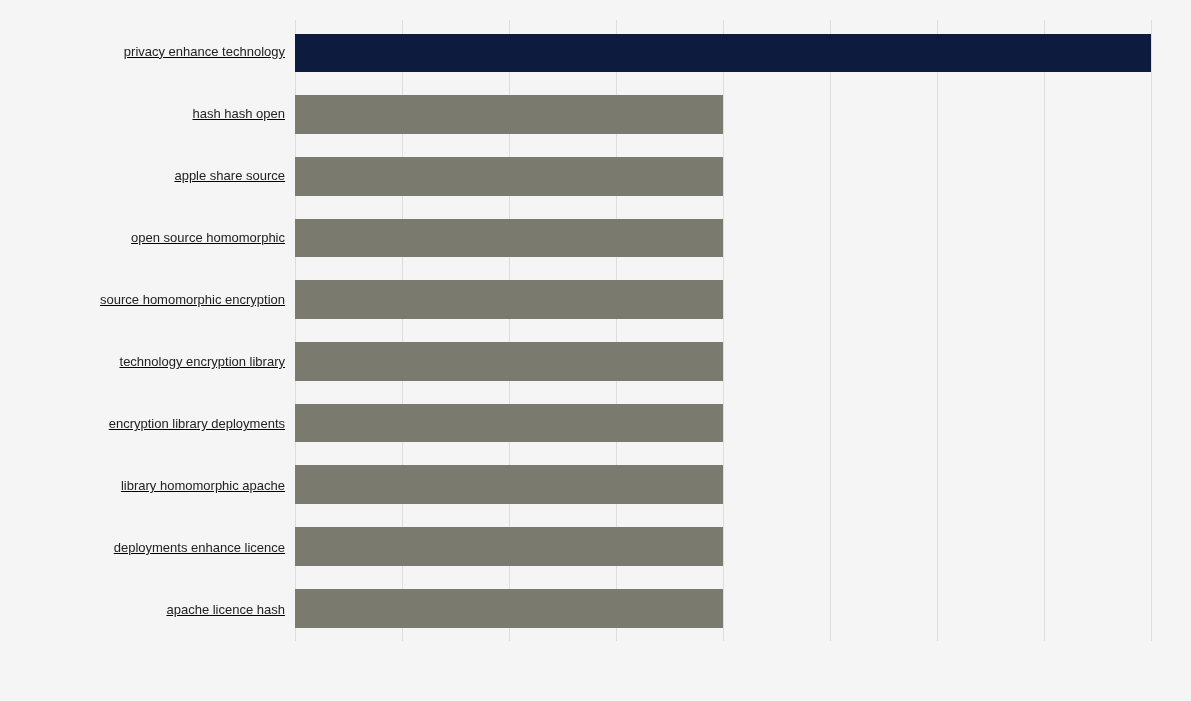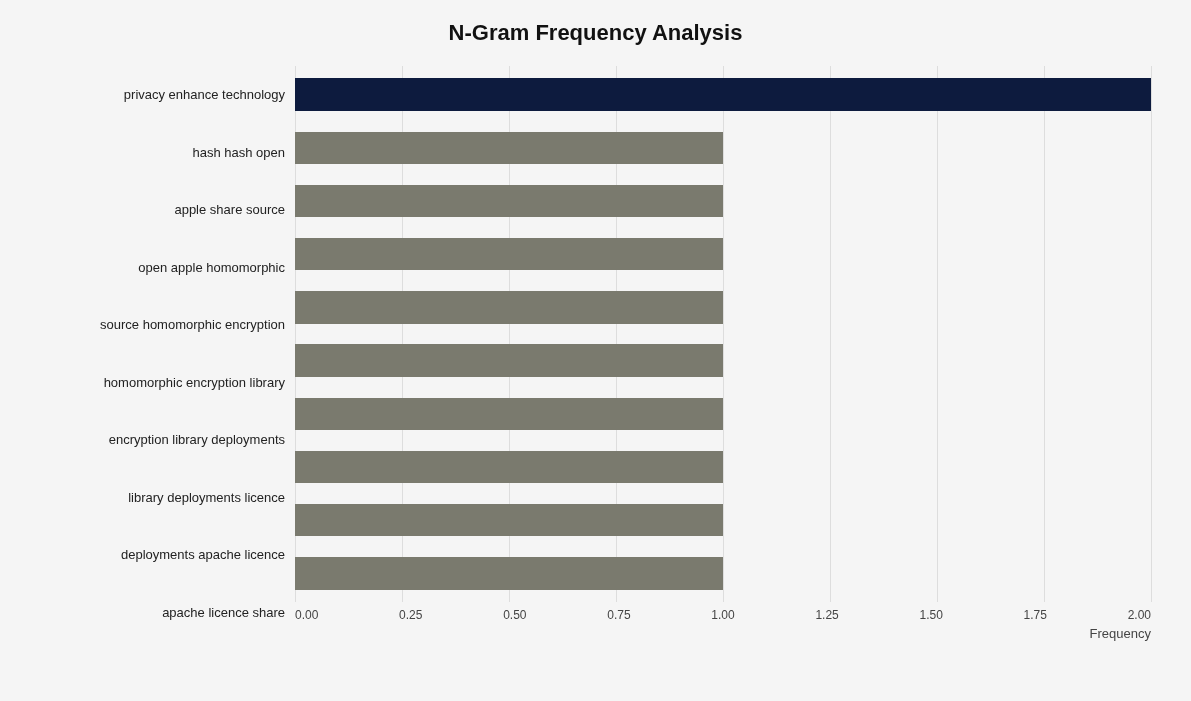--- a/index.html
+++ b/index.html
@@ -33,20 +33,21 @@
       flex: 1;
     }
     .y-labels {
       display: flex;
       flex-direction: column;
       justify-content: space-around;
       align-items: flex-end;
       padding-right: 10px;
       width: 255px;
       flex-shrink: 0;
+      text-decoration: underline;
     }
     .y-label {
       font-size: 13px;
       color: #222;
       line-height: 1;
       white-space: nowrap;
     }
     .bars-and-grid {
       flex: 1;
       display: flex;
@@ -118,33 +119,32 @@
       width: 100%;
       display: flex;
       flex-direction: column;
       align-items: flex-end;
     }
   </style>
 </head>
 <body>
 
 <div class="chart-container">
-  <div class="chart-title">N-Gram Frequency Analysis</div>
   <div class="chart-area">
     <div class="y-labels" id="y-labels">
         <div class="y-label">privacy enhance technology</div>
         <div class="y-label">hash hash open</div>
         <div class="y-label">apple share source</div>
-        <div class="y-label">open apple homomorphic</div>
+        <div class="y-label">open source homomorphic</div>
         <div class="y-label">source homomorphic encryption</div>
-        <div class="y-label">homomorphic encryption library</div>
+        <div class="y-label">technology encryption library</div>
         <div class="y-label">encryption library deployments</div>
-        <div class="y-label">library deployments licence</div>
-        <div class="y-label">deployments apache licence</div>
-        <div class="y-label">apache licence share</div>
+        <div class="y-label">library homomorphic apache</div>
+        <div class="y-label">deployments enhance licence</div>
+        <div class="y-label">apache licence hash</div>
       </div>
     <div class="bars-and-grid">
       <div class="grid-and-bars" id="grid-and-bars">
         <div class="grid-lines" id="grid-lines">
             <div class="grid-line" style="left: 0%;"></div>
             <div class="grid-line" style="left: 12.5%;"></div>
             <div class="grid-line" style="left: 25%;"></div>
             <div class="grid-line" style="left: 37.5%;"></div>
             <div class="grid-line" style="left: 50%;"></div>
             <div class="grid-line" style="left: 62.5%;"></div>
@@ -178,29 +178,15 @@
               <div class="bar bar-gray" style="width: 50%;"></div>
             </div>
             <div class="bar-row">
               <div class="bar bar-gray" style="width: 50%;"></div>
             </div>
             <div class="bar-row">
               <div class="bar bar-gray" style="width: 50%;"></div>
             </div>
           </div>
       </div>
-      <div class="bottom-section">
-        <div class="x-axis" id="x-axis">
-            <div class="x-tick">0.00</div>
-            <div class="x-tick">0.25</div>
-            <div class="x-tick">0.50</div>
-            <div class="x-tick">0.75</div>
-            <div class="x-tick">1.00</div>
-            <div class="x-tick">1.25</div>
-            <div class="x-tick">1.50</div>
-            <div class="x-tick">1.75</div>
-            <div class="x-tick">2.00</div>
-          </div>
-        <div class="x-axis-label">Frequency</div>
-      </div>
     </div>
   </div>
 </div>
 
 </body></html>

